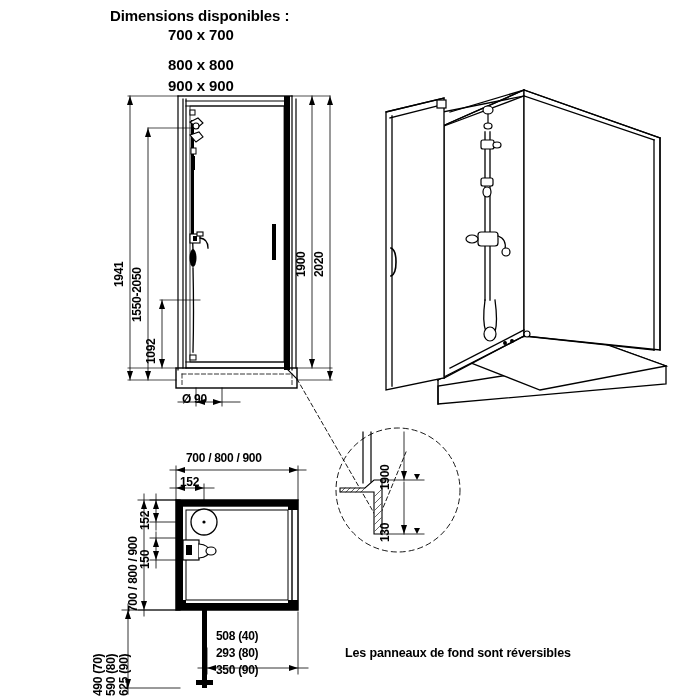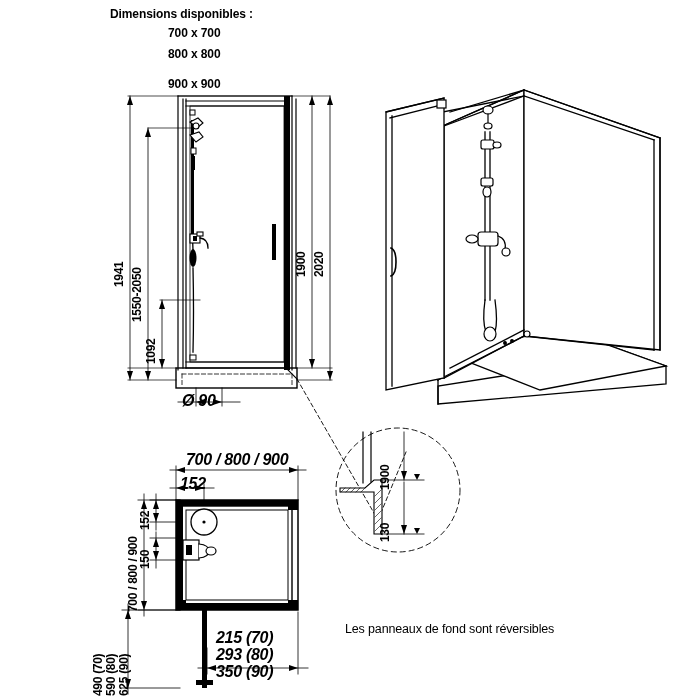--- a/index.html
+++ b/index.html
@@ -23,51 +23,51 @@
   }
   .txt {
     position: absolute;
     white-space: pre;
     font-family: "Liberation Sans", sans-serif;
     font-weight: bold;
     color: #000;
     line-height: 1.0;
   }
   .hdr {
+    font-size: 15px;
+    letter-spacing: -0.1px;
+  }
+  .dim {
     font-size: 12px;
-    letter-spacing: -0.1px;
-  }
-  .dim {
-    font-size: 16px;
     font-weight: bold;
     letter-spacing: -0.3px;
-    font-style: italic;
   }
   .dimv {
     font-size: 12px;
     font-weight: bold;
     letter-spacing: -0.3px;
     transform-origin: left bottom;
     transform: rotate(-90deg);
   }
   .note {
     font-size: 12.5px;
-    font-weight: normal;
+    font-weight: bold;
     letter-spacing: -0.15px;
+    margin-top: 24px;
   }
   svg { display:block; }
 </style>
 </head>
 <body>
 
 <div id="sheet">
 
   <div class="txt hdr" style="left:110px; top:8px;">Dimensions disponibles :</div>
   <div class="txt hdr" style="left:168px; top:27px;">700 x 700</div>
-  <div class="txt hdr" style="left:168px; top:48px;">800 x 800</div>
+  <div class="txt hdr" style="left:168px; top:57px;">800 x 800</div>
   <div class="txt hdr" style="left:168px; top:78px;">900 x 900</div>
 
   <svg width="700" height="700" viewBox="0 0 700 700" style="position:absolute; left:0; top:0;">
 
     <g stroke="#000" fill="none" stroke-linecap="square">
 
       <g>
 
         <g stroke-width="0.7">
           <line x1="128" y1="96" x2="330" y2="96"></line>
@@ -492,19 +492,19 @@
   <div class="txt dim" style="left:180px; top:476px;">152</div>
 
   <div class="txt dimv" style="left:151px; top:518px;">152</div>
   <div class="txt dimv" style="left:151px; top:557px;">150</div>
   <div class="txt dimv" style="left:139px; top:600px;">700 / 800 / 900</div>
 
   <div class="txt dimv" style="left:104px; top:684px;">490 (70)</div>
   <div class="txt dimv" style="left:117px; top:684px;">590 (80)</div>
   <div class="txt dimv" style="left:130px; top:684px;">625 (90)</div>
 
-  <div class="txt dim" style="left:216px; top:630px;">215 (70)</div>
+  <div class="txt dim" style="left:216px; top:630px;">508 (40)</div>
   <div class="txt dim" style="left:216px; top:647px;">293 (80)</div>
   <div class="txt dim" style="left:216px; top:664px;">350 (90)</div>
 
   <div class="txt note" style="left:345px; top:623px;">Les panneaux de fond sont réversibles</div>
 
 </div>
 
 </body></html>

